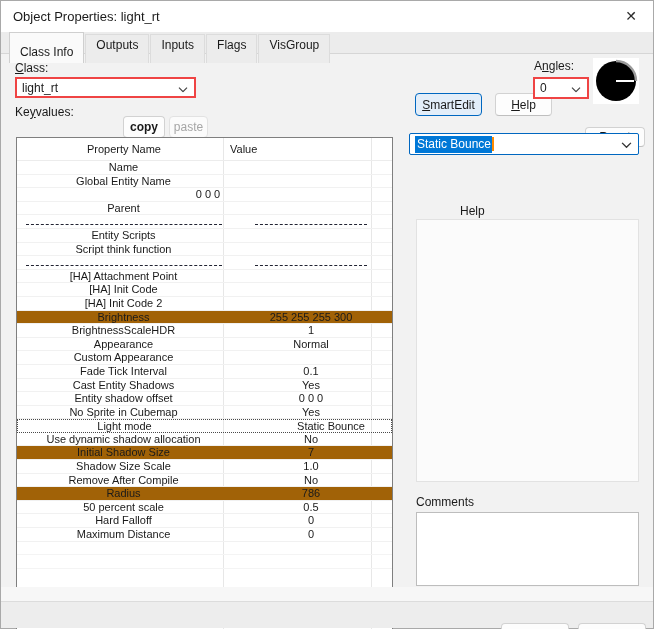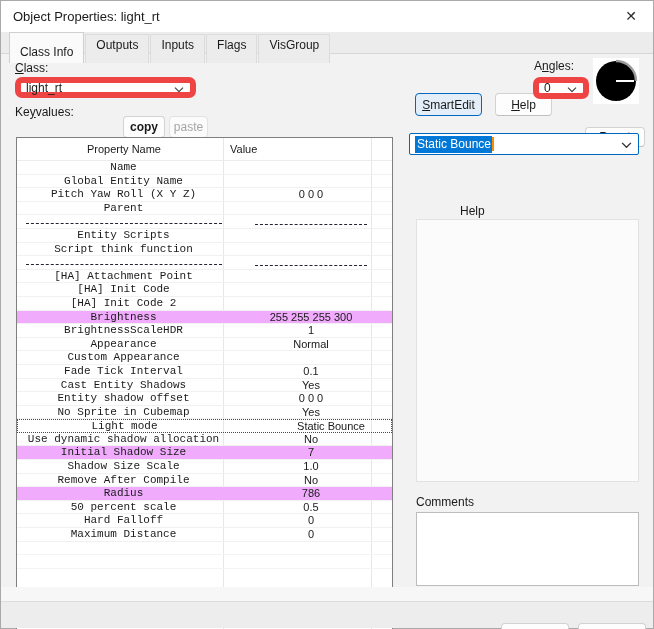--- a/index.html
+++ b/index.html
@@ -18,42 +18,42 @@
   .tabs { position:absolute; top:33px; left:8px; display:flex; z-index:2; }
   .tab { font-size:12px; padding:3px 10px 4px 10px; color:#1a1a1a; background:#ececec;
          border:1px solid #dcdcdc; border-bottom:none; margin-right:1px; position:relative; }
   .tab.active { background:#fafafa; border-color:#cfcfcf; padding-top:12px; margin-top:-2px; z-index:3; }
 
   
   .btn { position:absolute; background:#fdfdfd; border:1px solid #d2d2d2; border-bottom-color:#bfbfbf;
          border-radius:4px; font-size:12px; color:#1a1a1a; display:flex; align-items:center; justify-content:center;margin-top:16px; }
   .btn.disabled { color:#a6a6a6; background:#fbfbfb; border-color:#e2e2e2; }
   .btn.accent-outline { background:#e3eef9; border:1px solid #0067c0; }
-  .combo { position:absolute; background:#ffffff; border:6px solid #ef4444; border-radius:7px;
+  .combo { position:absolute; background:#ffffff; border:2px solid #ef4444; border-radius:0;
            font-size:12px; display:flex; align-items:center; padding-left:5px; }
   .combo .chev { position:absolute; right:6px; top:50%; transform:translateY(-46%); }
   .mn { text-decoration:underline; }
   .label12 { position:absolute; font-size:12px; color:#1a1a1a; }
 
   
   .ptable { position:absolute; left:15px; top:136px; width:377px; height:568px; background:#ffffff;
             border:1px solid #7f7f7f; overflow:hidden;text-align:center; }
   .ptable .vline { position:absolute; top:0; bottom:0; width:1px; background:#e7e7e7; }
   .ptable .vline.v1 { left:206px; }
   .ptable .vline.v2 { left:354px; }
   .thead { display:flex; height:23px; align-items:center; font-size:11px; color:#1a1a1a;
            border-bottom:1px solid #ececec; position:relative; z-index:1; }
   .thead .h1 { width:206px; padding-left:8px; }
   .thead .h2 { padding-left:7px; }
   .tbody { position:relative; z-index:1; }
   .trow { display:flex; height:13.6px; font-size:11px; line-height:13px; border-bottom:1px solid #f1f1f1; }
   .trow .cell { overflow:hidden; white-space:nowrap; }
-  .trow .cname { width:206px; padding-left:7px;font-family:Liberation Mono, monospace; }
+  .trow .cname { width:206px; padding-left:7px; }
   .trow .cvalue { flex:1; padding-left:7px; }
-  .trow.highlight { background:#f0abfc; }
+  .trow.highlight { background:#a16207; }
   .trow.focused { border:1px dotted #4a4a4a;gap:40px; }
   .trow.separator .dashline { display:inline-block; border-top:1px dashed #222433; margin-top:7px; }
   .trow.separator .dname { width:196px; }
   .trow.separator .dvalue { width:112px; }
   .trow.empty { border-bottom:1px solid #f4f4f4; }
 
   
   .mode-combo { left:408px; top:132px; width:230px; height:22px; border:1px solid #0067c0; border-radius:2px; }
   .mode-combo .sel { background:#0078d7; color:#ffffff; padding:1px 1px 2px 2px; }
   .mode-combo .caret { display:inline-block; width:2px; height:14px; background:#ff8a00; vertical-align:middle; }
@@ -145,21 +145,20 @@
     <div class="tbody">
         <div class="trow normal">
           <div class="cell cname">Name</div>
           <div class="cell cvalue"></div>
         </div>
         <div class="trow normal">
           <div class="cell cname">Global Entity Name</div>
           <div class="cell cvalue"></div>
         </div>
         <div class="trow normal">
-          <div class="cell cname">Pitch Yaw Roll (X Y Z)</div>
           <div class="cell cvalue">0 0 0</div>
         </div>
         <div class="trow normal">
           <div class="cell cname">Parent</div>
           <div class="cell cvalue"></div>
         </div>
         <div class="trow separator">
           <div class="cell cname"><span class="dashline dname"></span></div>
           <div class="cell cvalue"><span class="dashline dvalue"></span></div>
         </div>

